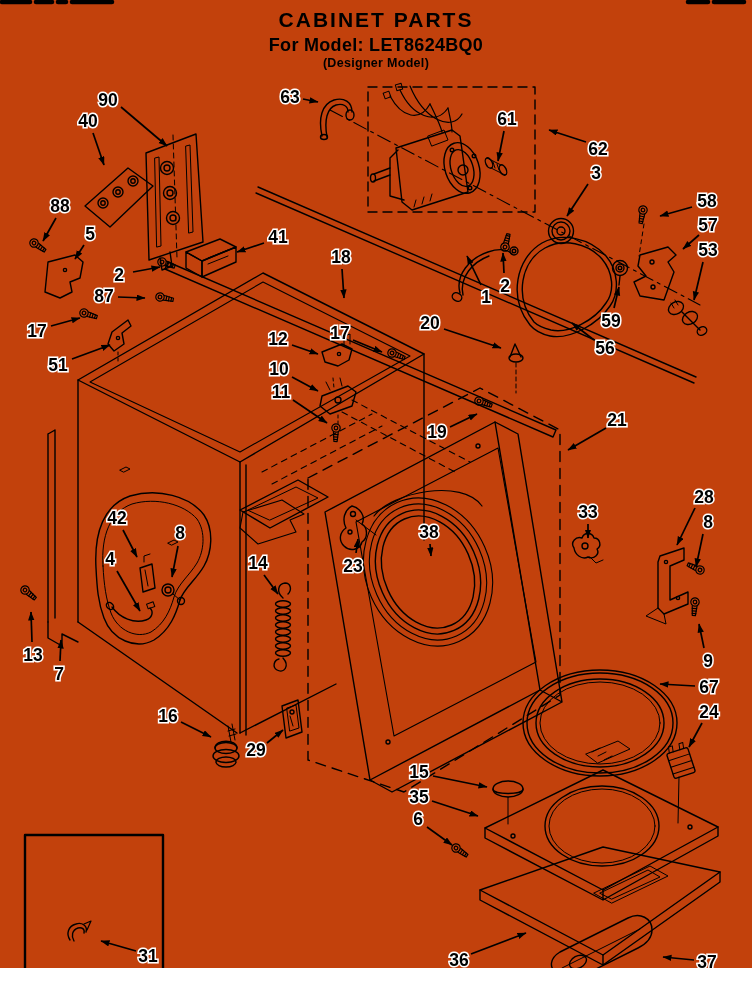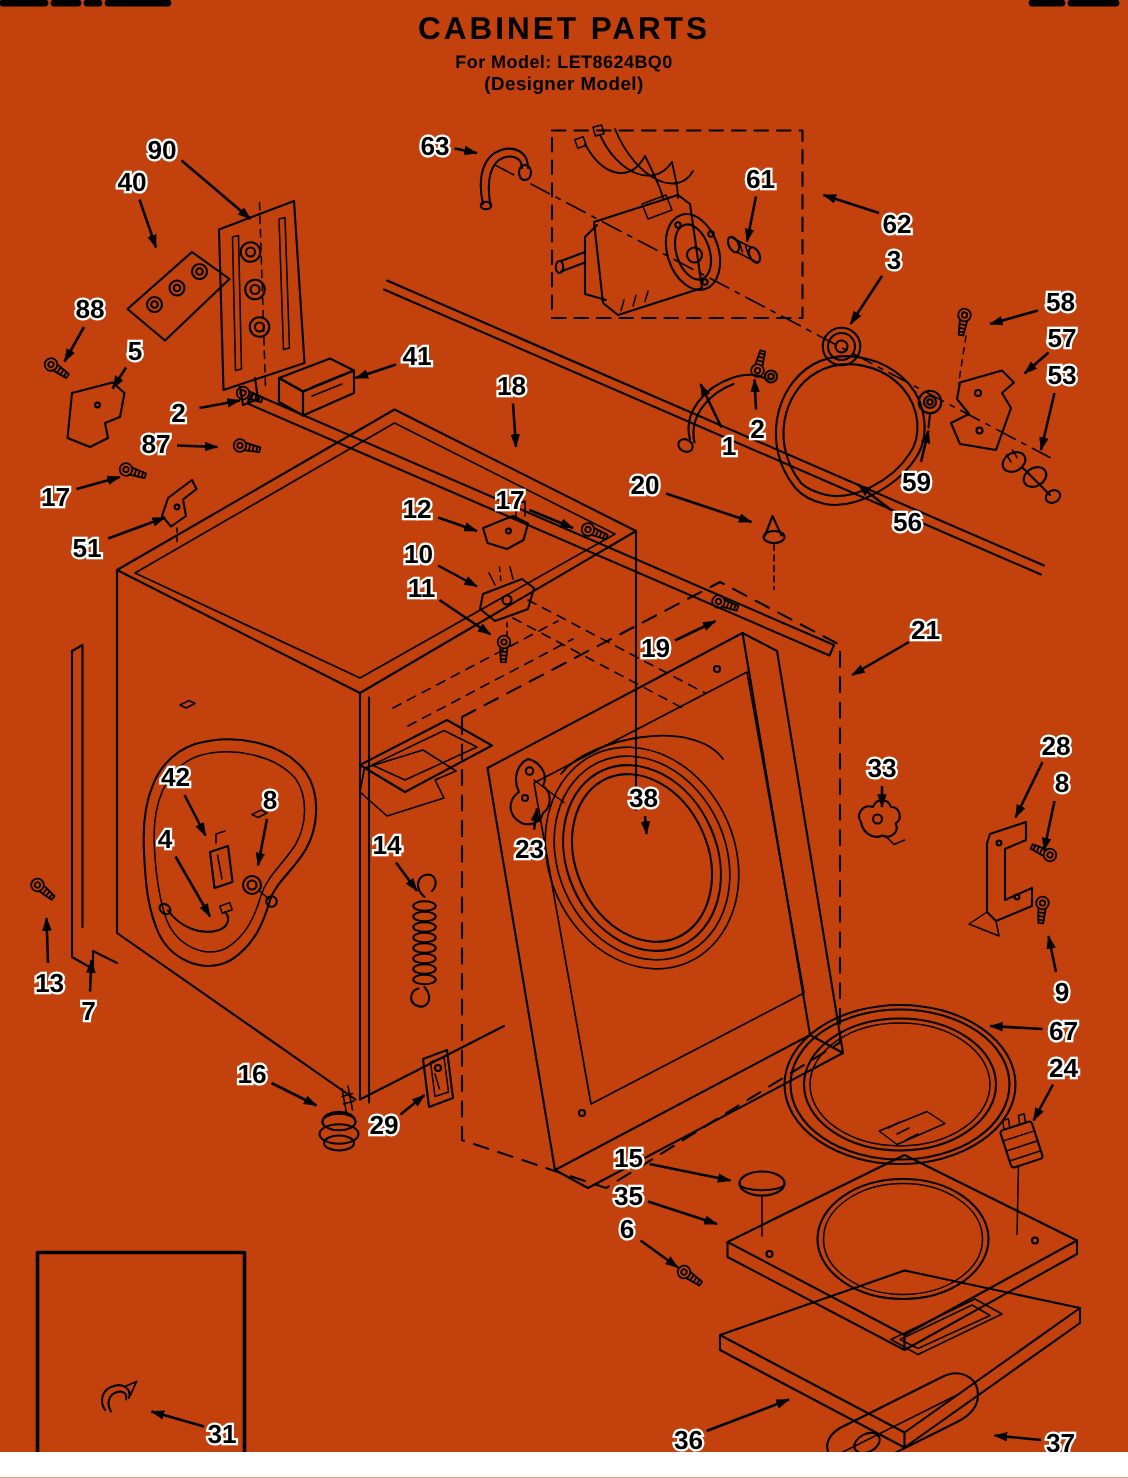--- a/index.html
+++ b/index.html
@@ -2,21 +2,21 @@
 <html><head>
 <meta charset="utf-8">
 <style>
   html,body{margin:0;padding:0;background:#ffffff;}
   .page{
     position:relative;width:752px;height:968px;background:#c2410c;overflow:hidden;
     font-family:"Liberation Sans",sans-serif;color:#000;
   }
   .hdr{position:absolute;top:8px;left:0;right:0;text-align:center;line-height:1.15;}
   .title{font-size:21px;font-weight:700;letter-spacing:2px;}
-  .model{font-size:12px;font-weight:700;margin-top:3px;letter-spacing:0.3px;}
+  .model{font-size:18px;font-weight:700;margin-top:3px;letter-spacing:0.3px;}
   .colorline{font-size:12.5px;font-weight:700;letter-spacing:0.3px;}
   svg{position:absolute;top:0;left:0;}
   #art path,#art line,#art circle,#art ellipse,#art rect,#art polyline{vector-effect:none;}
   #callout-layer text{
     font-family:"Liberation Sans",sans-serif;font-size:17.5px;font-weight:700;
     fill:#000;text-anchor:middle;dominant-baseline:central;
     stroke:#fff;stroke-width:3px;paint-order:stroke;
   }
   #callout-layer line{stroke:#000;stroke-width:1.7;}
 </style>

